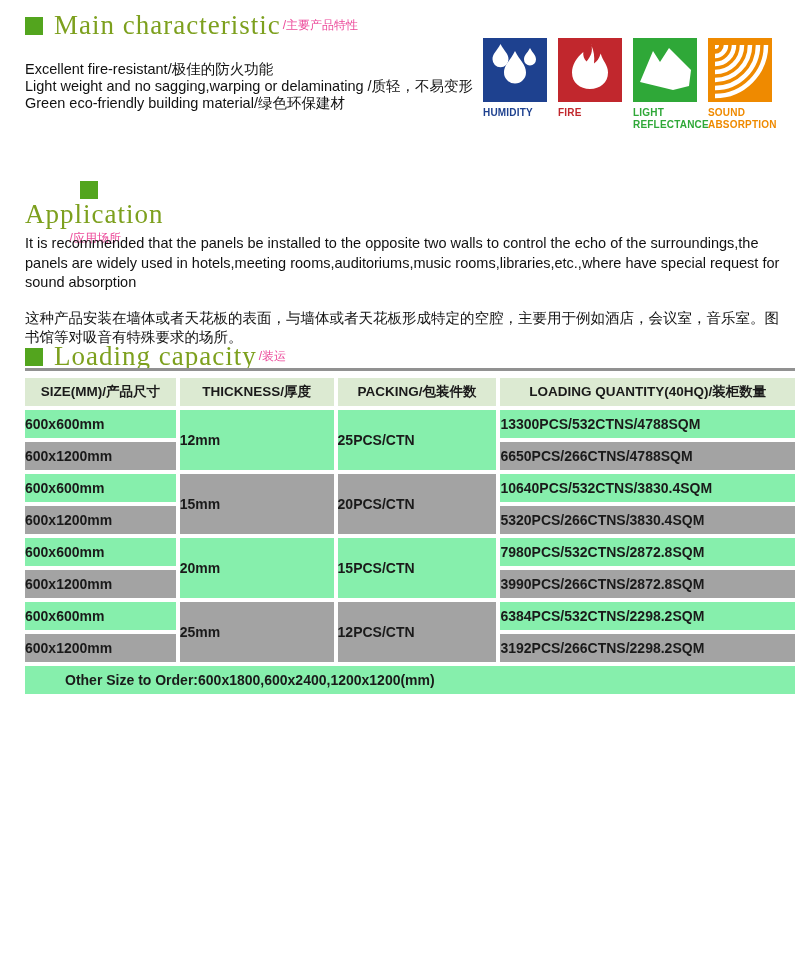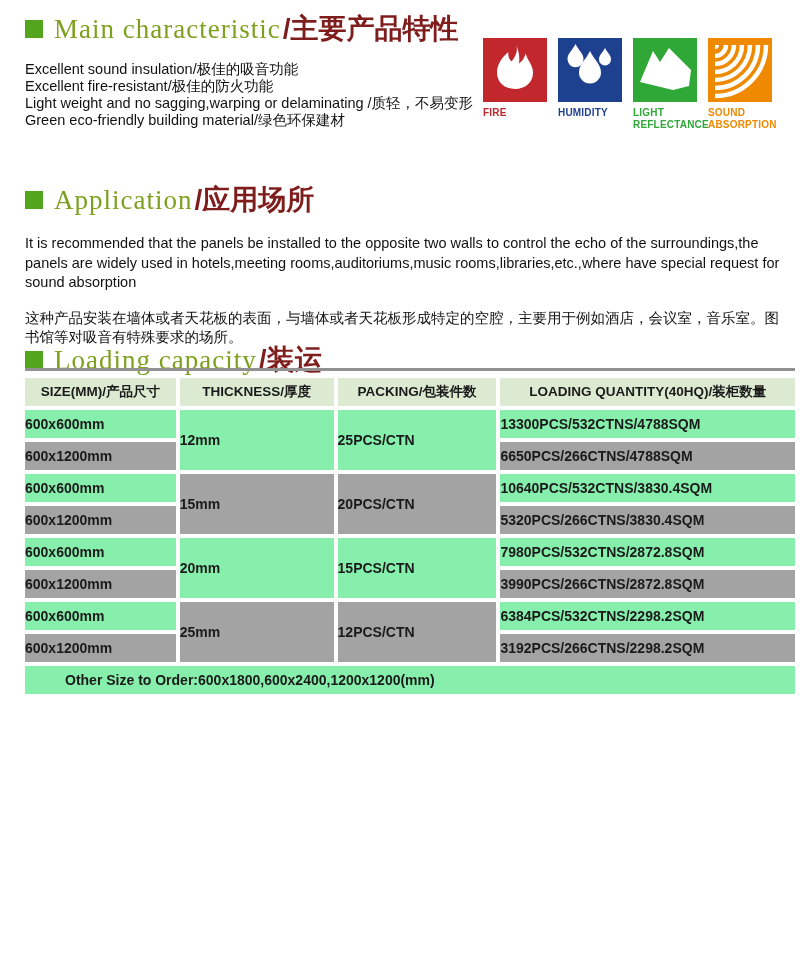--- a/index.html
+++ b/index.html
@@ -3,21 +3,21 @@
 <meta charset="utf-8">
 <style>
   html,body{margin:0;padding:0;background:#fff;}
   .page{position:relative;width:800px;height:719px;background:#fff;overflow:hidden;
         font-family:"Liberation Sans",sans-serif;color:#111;}
 
   
   .sec-header{position:absolute;left:25px;display:flex;align-items:center;}
   .bullet{width:18px;height:18px;background:#53a51e;margin-right:11px;flex:0 0 auto;}
   .title-en{font-family:"Liberation Serif",serif;font-size:27px;color:#7da01e;letter-spacing:1px;}
-  .title-zh{font-size:28px;font-weight:bold;color:#7f1d1d;margin-left:2px;}
+  .title-zh{font-size:12px;font-weight:normal;color:#ec4899;margin-left:2px;}
 
   
   .features{position:absolute;left:25px;top:61px;font-size:14.5px;line-height:17px;font-weight:500;}
   .features div{white-space:nowrap;}
 
   
   .badges{position:absolute;left:483px;top:38px;display:flex;}
   .badge{width:64px;margin-right:11px;}
   .badge-sq{width:64px;height:64px;}
   .badge-sq svg{display:block;}
@@ -51,46 +51,45 @@
 
 <div class="page">
 
   <div class="sec-header" style="top:10px;">
     <span class="bullet"></span>
     <span class="title-en">Main characteristic</span>
     <span class="title-zh">/主要产品特性</span>
   </div>
 
   <div class="features">
-    <div>Excellent sound insulation/极佳的吸音功能</div>
     <div>Excellent fire-resistant/极佳的防火功能</div>
     <div>Light weight and no sagging,warping or delaminating /质轻，不易变形</div>
     <div>Green eco-friendly building material/绿色环保建材</div>
   </div>
 
   <div class="badges">
-
-    <div class="badge">
-      <div class="badge-sq sq-fire">
-        <svg viewBox="0 0 64 64" width="64" height="64">
-          <path fill="#fff" d="M33 6c2.5 7-.5 13-4.5 17.5-2.5-2.5-3.6-5.5-3.2-9.5C18.5 19.5 14 27 14 34.5 14 44.7 22 51 32 51s18-6.3 18-16.5c0-7.6-5.2-11.3-7.3-19-1.6 5-3.7 8-6.7 10 .8-6.3 0-12.4-3-19z"></path>
-        </svg>
-      </div>
-      <div class="badge-label lb-fire">FIRE</div>
-    </div>
 
     <div class="badge">
       <div class="badge-sq sq-hum">
         <svg viewBox="0 0 64 64" width="64" height="64">
           <path fill="#fff" d="M32 13c5 10 11 13.5 11 21.5a11 11 0 0 1-22 0C21 26.5 27 23 32 13z"></path>
           <path fill="#fff" d="M17.5 6c3.6 7 8 9.6 8 15.3a8 8 0 0 1-16 0C9.5 15.6 13.9 13 17.5 6z"></path>
           <path fill="#fff" d="M47 10c2.7 5.2 6 7.2 6 11.5a6 6 0 0 1-12 0C41 17.2 44.3 15.2 47 10z"></path>
         </svg>
       </div>
       <div class="badge-label lb-hum">HUMIDITY</div>
+    </div>
+
+    <div class="badge">
+      <div class="badge-sq sq-fire">
+        <svg viewBox="0 0 64 64" width="64" height="64">
+          <path fill="#fff" d="M33 6c2.5 7-.5 13-4.5 17.5-2.5-2.5-3.6-5.5-3.2-9.5C18.5 19.5 14 27 14 34.5 14 44.7 22 51 32 51s18-6.3 18-16.5c0-7.6-5.2-11.3-7.3-19-1.6 5-3.7 8-6.7 10 .8-6.3 0-12.4-3-19z"></path>
+        </svg>
+      </div>
+      <div class="badge-label lb-fire">FIRE</div>
     </div>
 
     <div class="badge">
       <div class="badge-sq sq-light">
         <svg viewBox="0 0 64 64" width="64" height="64">
           <path fill="#fff" d="M7 44 L20 13 L27 24 L36 10 L58 32 L56 48 L40 52 Z"></path>
         </svg>
       </div>
       <div class="badge-label lb-light">LIGHT REFLECTANCE</div>
     </div>
@@ -107,21 +106,21 @@
             <path d="M7 58 A51 51 0 0 0 58 7"></path>
           </g>
           <path fill="#fff" d="M7 11 A4 4 0 0 0 11 7 L7 7 Z"></path>
         </svg>
       </div>
       <div class="badge-label lb-sound">SOUND ABSORPTION</div>
     </div>
 
   </div>
 
-  <div class="sec-header" style="top:181px;">
+  <div class="sec-header" style="top:181px;flex-direction:column;">
     <span class="bullet"></span>
     <span class="title-en">Application</span>
     <span class="title-zh">/应用场所</span>
   </div>
 
   <div class="paragraph">
     <div class="en">It is recommended that the panels be installed to the opposite two walls to control the echo of the surroundings,the panels are widely used in hotels,meeting rooms,auditoriums,music rooms,libraries,etc.,where have special request for sound absorption</div>
     <div class="zh">这种产品安装在墙体或者天花板的表面，与墙体或者天花板形成特定的空腔，主要用于例如酒店，会议室，音乐室。图书馆等对吸音有特殊要求的场所。</div>
   </div>
 

